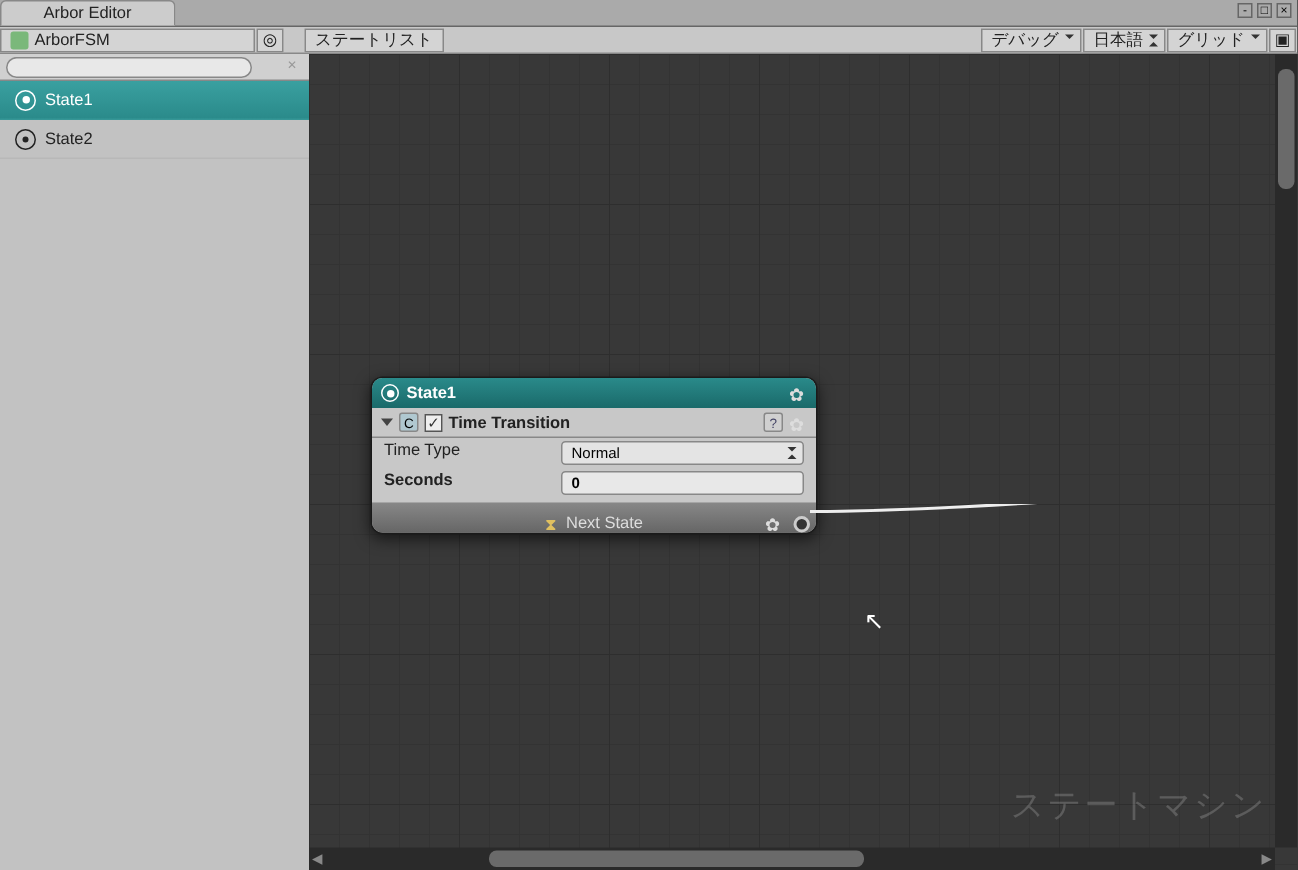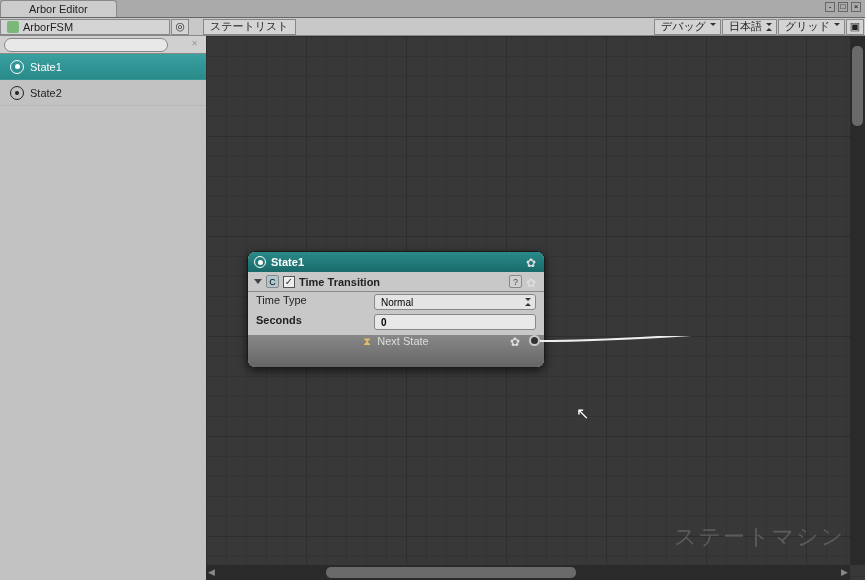--- a/index.html
+++ b/index.html
@@ -63,21 +63,21 @@
 .help-icon { width: 13px; height: 13px; border: 1px solid #888; border-radius: 2px; background: #d0d0d0; display: flex; align-items: center; justify-content: center; font-size: 9px; color: #446; }
 
 .field-row { display: flex; align-items: flex-start; padding: 2px 8px; background: #c8c8c8; }
 .field-label { width: 118px; color: #222; }
 .field-input { flex: 1; }
 .dropdown-field { height: 16px; background: #e4e4e4; border: 1px solid #888; border-radius: 3px; padding: 0 22px 0 6px; position: relative; font-size: 10px; display: flex; align-items: center; }
 .dropdown-field::after { content: ""; position: absolute; right: 4px; top: 3px; width: 0; height: 0; border-left: 3px solid transparent; border-right: 3px solid transparent; border-top: 3px solid #333; }
 .dropdown-field::before { content: ""; position: absolute; right: 4px; bottom: 3px; width: 0; height: 0; border-left: 3px solid transparent; border-right: 3px solid transparent; border-bottom: 3px solid #333; }
 .number-field { height: 16px; background: #e8e8e8; border: 1px solid #888; border-radius: 3px; padding: 0 6px; font-size: 10px; display: flex; align-items: center; width: 100%; }
 
-.transition-row { height: 32px; background: linear-gradient(#888, #666); border-radius: 0 0 7px 7px; display: flex; align-items: flex-start; justify-content: center; color: #ddd; gap: 5px; position: relative; }
+.transition-row { height: 20px; background: linear-gradient(#888, #666); border-radius: 0 0 7px 7px; display: flex; align-items: flex-end; justify-content: center; color: #ddd; gap: 5px; position: relative; }
 .hourglass { width: 9px; height: 11px; display: inline-block; position: relative; }
 .hourglass::before { content: "⧗"; color: #e0c060; font-size: 11px; }
 .transition-gear { position: absolute; right: 22px; }
 .out-port { position: absolute; right: 4px; width: 11px; height: 11px; border-radius: 50%; border: 2px solid #ccc; background: #333; }
 
 .connection { position: absolute; left: 334px; top: 300px; width: 340px; height: 40px; pointer-events: none; }
 .connection svg { width: 100%; height: 100%; }
 
 .cursor { position: absolute; left: 370px; top: 368px; font-size: 16px; color: #fff; }
 

